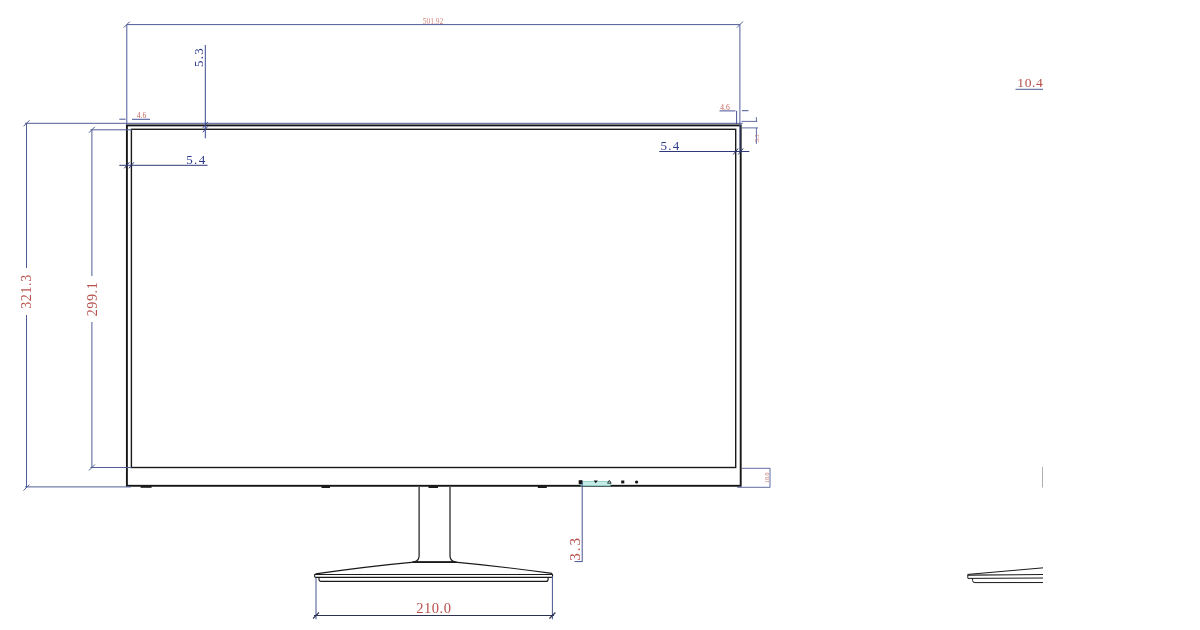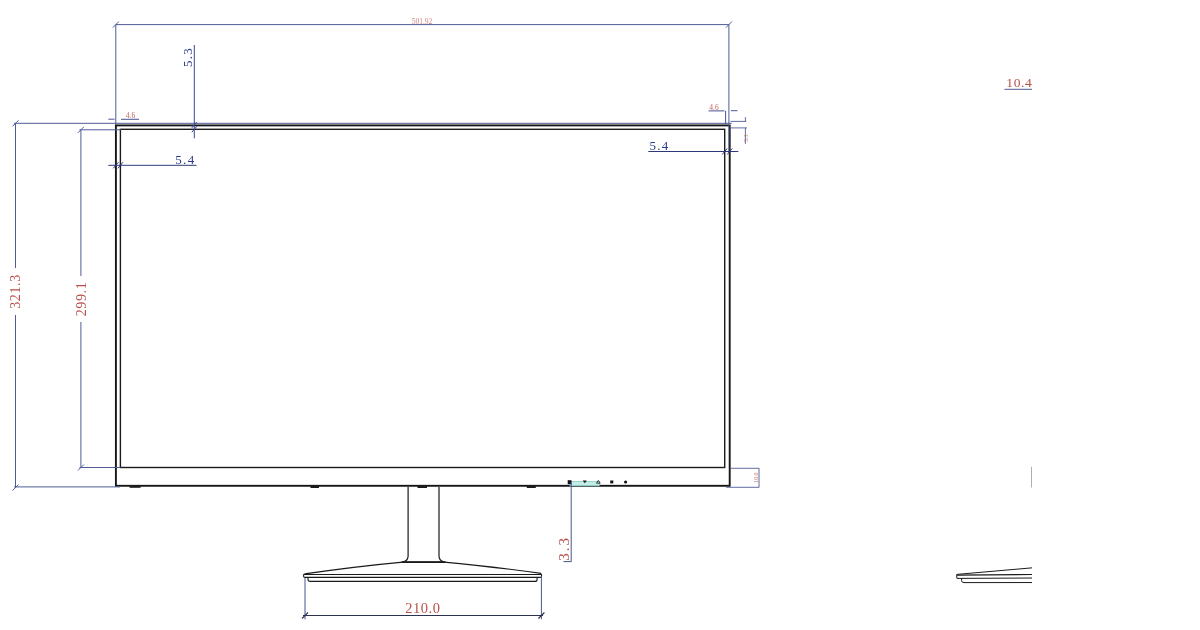--- a/index.html
+++ b/index.html
@@ -1,16 +1,16 @@
 <!DOCTYPE html>
 <html><head>
 <meta charset="utf-8">
 <style>
 html,body{margin:0;padding:0;background:#ffffff;}
-#page{width:1032px;height:630px;position:relative;background:#ffffff;overflow:hidden;}
+#page{width:1032px;height:630px;position:relative;background:#ffffff;overflow:hidden;padding-left:11px;}
 svg{display:block;}
 text{font-family:"Liberation Serif", serif;}
 </style>
 </head>
 <body>
 <div id="page">
 <svg width="1200" height="630" viewBox="0 0 1200 630" fill="none">
 
 <rect x="115.9" y="125.4" width="613.8" height="360.4" stroke="#161616" stroke-width="1.9" fill="#ffffff"></rect>
 

